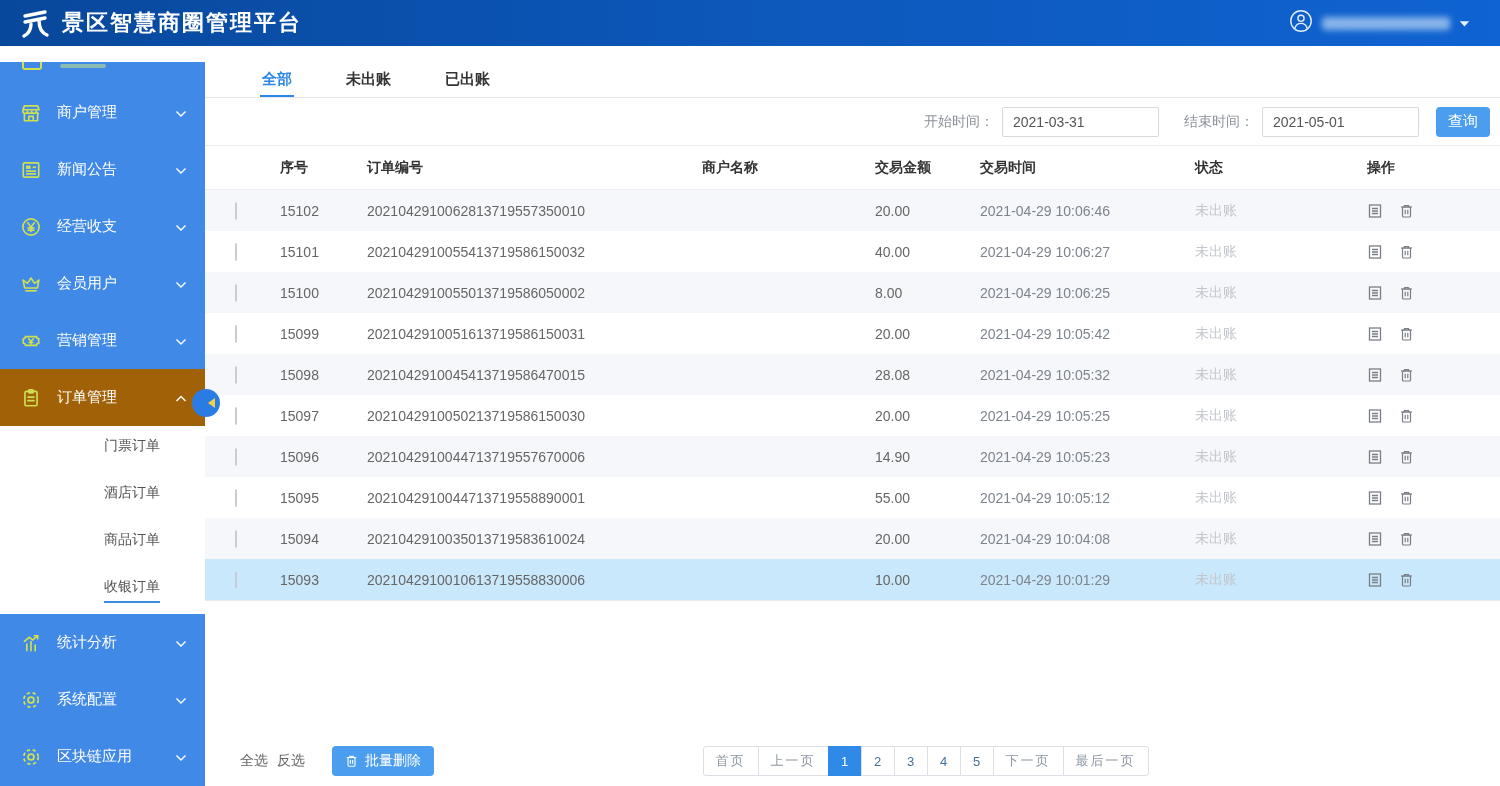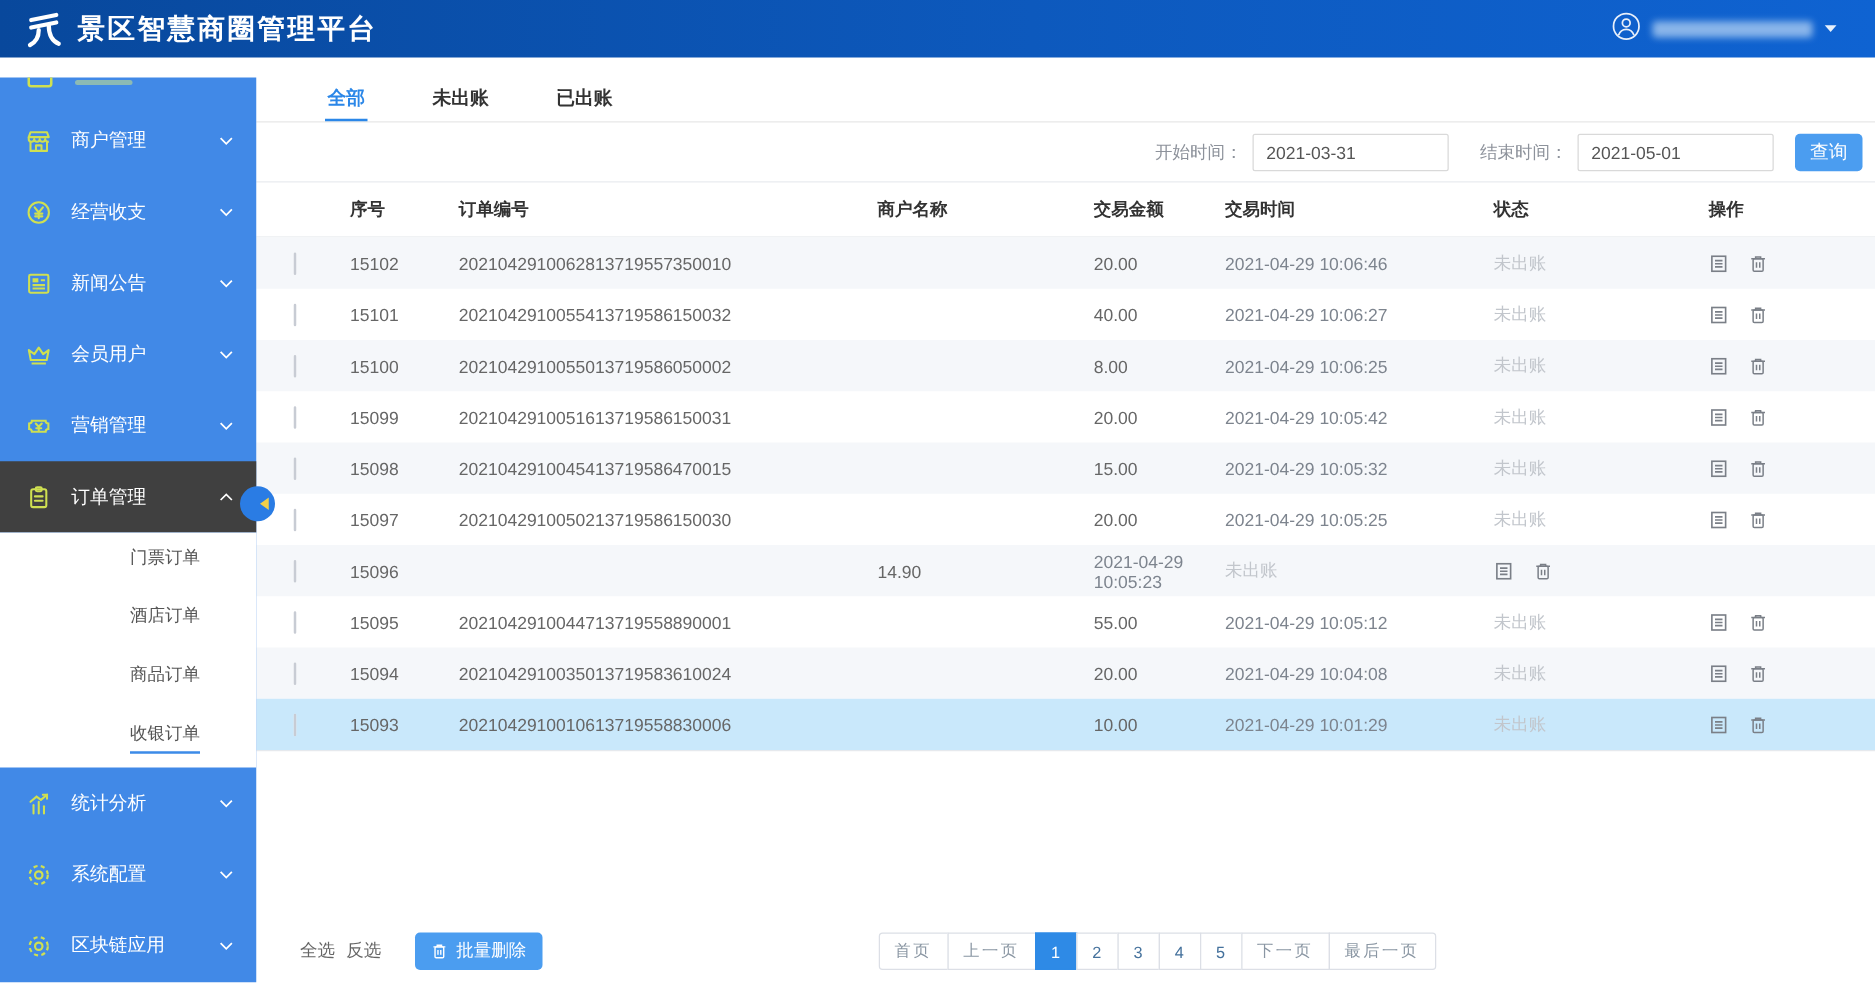--- a/index.html
+++ b/index.html
@@ -18,21 +18,21 @@
   .user-blur{width:128px;height:13px;border-radius:3px;background:#9fc4ef;filter:blur(3px);opacity:.85;}
   
   .sidebar{position:absolute;top:62px;left:0;width:205px;height:724px;background:#4189e7;z-index:20;
     display:flex;flex-direction:column;}
   .partial-item{height:22px;position:relative;overflow:hidden;}
   .partial-icon{position:absolute;left:22px;top:-6px;width:20px;height:14px;border:2px solid #cfe051;border-radius:0 0 3px 3px;}
   .partial-text{position:absolute;left:60px;top:2px;width:46px;height:4px;background:rgba(215,235,130,.5);border-radius:2px;}
   .menu-item{height:57px;display:flex;align-items:center;padding:0 18px 0 20px;color:#fff;font-size:15px;cursor:pointer;}
   .menu-item .mi-icon{width:22px;height:22px;margin-right:15px;flex:0 0 auto;}
   .menu-item .mi-label{flex:1;}
-  .menu-item.active{background:#404040;}
+  .menu-item.active{background:#a16207;}
   .submenu{background:#fff;}
   .submenu-item{height:47px;display:flex;align-items:center;padding-left:104px;font-size:14px;color:#555;cursor:pointer;}
   .submenu-item .sub-label{padding-bottom:5px;border-bottom:2px solid transparent;}
   .submenu-item.active .sub-label{border-bottom-color:#3c8be8;}
   .collapse-handle{position:absolute;left:192px;top:389px;width:28px;height:28px;border-radius:50%;
     background:#2a7ce4;z-index:40;display:flex;align-items:center;justify-content:flex-end;padding-right:5px;cursor:pointer;}
   .collapse-tri{width:0;height:0;border-top:5px solid transparent;border-bottom:5px solid transparent;border-right:7px solid #f2cf47;}
   
   .content{position:absolute;top:62px;left:205px;width:1295px;height:724px;background:#fff;}
   .tabs{height:36px;border-bottom:1px solid #e8e8e8;display:flex;align-items:stretch;padding-left:55px;}
@@ -132,50 +132,50 @@
     <span>
       <svg width="12" height="8" viewBox="0 0 12 8">
           <polyline points="1.5,1.5 6,6 10.5,1.5" fill="none" stroke="#fff" stroke-width="1.4"></polyline>
         </svg>
     </span>
   </div>
 
   <div class="menu-item">
     <span class="mi-icon">
       <svg width="22" height="22" viewBox="0 0 20 20">
+          <g stroke="#cfe051" stroke-width="1.5" fill="none">
+        <rect x="3" y="3.5" width="14" height="13" rx="1"></rect>
+        <rect x="5.5" y="6" width="4.2" height="3" fill="#cfe051" stroke="none"></rect>
+        <path d="M11.5 7.5h3"></path>
+            <path d="M5.5 11h9"></path>
+            <path d="M5.5 13.5h9"></path>
+      </g>
+        </svg>
+    </span>
+    <span class="mi-label">新闻公告</span>
+    <span>
+      <svg width="12" height="8" viewBox="0 0 12 8">
+          <polyline points="1.5,1.5 6,6 10.5,1.5" fill="none" stroke="#fff" stroke-width="1.4"></polyline>
+        </svg>
+    </span>
+  </div>
+
+  <div class="menu-item">
+    <span class="mi-icon">
+      <svg width="22" height="22" viewBox="0 0 20 20">
           <g stroke="#cfe051" stroke-width="1.5" fill="none" stroke-linecap="round">
         <circle cx="10" cy="10" r="7.4"></circle>
         <path d="M7 6.2 L10 10 L13 6.2"></path>
             <path d="M10 10 V14.2"></path>
             <path d="M7.4 10.8 h5.2"></path>
             <path d="M7.4 12.8 h5.2"></path>
       </g>
         </svg>
     </span>
     <span class="mi-label">经营收支</span>
-    <span>
-      <svg width="12" height="8" viewBox="0 0 12 8">
-          <polyline points="1.5,1.5 6,6 10.5,1.5" fill="none" stroke="#fff" stroke-width="1.4"></polyline>
-        </svg>
-    </span>
-  </div>
-
-  <div class="menu-item">
-    <span class="mi-icon">
-      <svg width="22" height="22" viewBox="0 0 20 20">
-          <g stroke="#cfe051" stroke-width="1.5" fill="none">
-        <rect x="3" y="3.5" width="14" height="13" rx="1"></rect>
-        <rect x="5.5" y="6" width="4.2" height="3" fill="#cfe051" stroke="none"></rect>
-        <path d="M11.5 7.5h3"></path>
-            <path d="M5.5 11h9"></path>
-            <path d="M5.5 13.5h9"></path>
-      </g>
-        </svg>
-    </span>
-    <span class="mi-label">新闻公告</span>
     <span>
       <svg width="12" height="8" viewBox="0 0 12 8">
           <polyline points="1.5,1.5 6,6 10.5,1.5" fill="none" stroke="#fff" stroke-width="1.4"></polyline>
         </svg>
     </span>
   </div>
 
   <div class="menu-item">
     <span class="mi-icon">
       <svg width="22" height="22" viewBox="0 0 20 20">
@@ -444,21 +444,21 @@
             </svg></button>
       </span>
     </div>
 
     <div class="tgrid trow">
       <span></span>
         <span><span class="cb"></span></span>
       <span>15098</span>
       <span>2021042910045413719586470015</span>
       <span><span class="m-blur" style="width:70px"></span></span>
-      <span>15.00</span>
+      <span>28.08</span>
       <span class="cell-time">2021-04-29 10:05:32</span>
       <span class="cell-status">未出账</span>
       <span class="ops">
         <button class="op-btn"><svg width="16" height="16" viewBox="0 0 16 16">
               <g stroke="#7a7f87" stroke-width="1.3" fill="none">
                 <rect x="2.5" y="2" width="11" height="12"></rect>
                 <path d="M5 5.5h6M5 8h6M5 10.5h6"></path>
               </g>
             </svg></button>
         <button class="op-btn"><svg width="15" height="16" viewBox="0 0 15 16">
@@ -496,20 +496,21 @@
                 <path d="M6.2 6.8v4.4M8.8 6.8v4.4"></path>
               </g>
             </svg></button>
       </span>
     </div>
 
     <div class="tgrid trow">
       <span></span>
         <span><span class="cb"></span></span>
       <span>15096</span>
+      <span>2021042910044713719557670006</span>
       <span><span class="m-blur" style="width:56px"></span></span>
       <span>14.90</span>
       <span class="cell-time">2021-04-29 10:05:23</span>
       <span class="cell-status">未出账</span>
       <span class="ops">
         <button class="op-btn"><svg width="16" height="16" viewBox="0 0 16 16">
               <g stroke="#7a7f87" stroke-width="1.3" fill="none">
                 <rect x="2.5" y="2" width="11" height="12"></rect>
                 <path d="M5 5.5h6M5 8h6M5 10.5h6"></path>
               </g>

